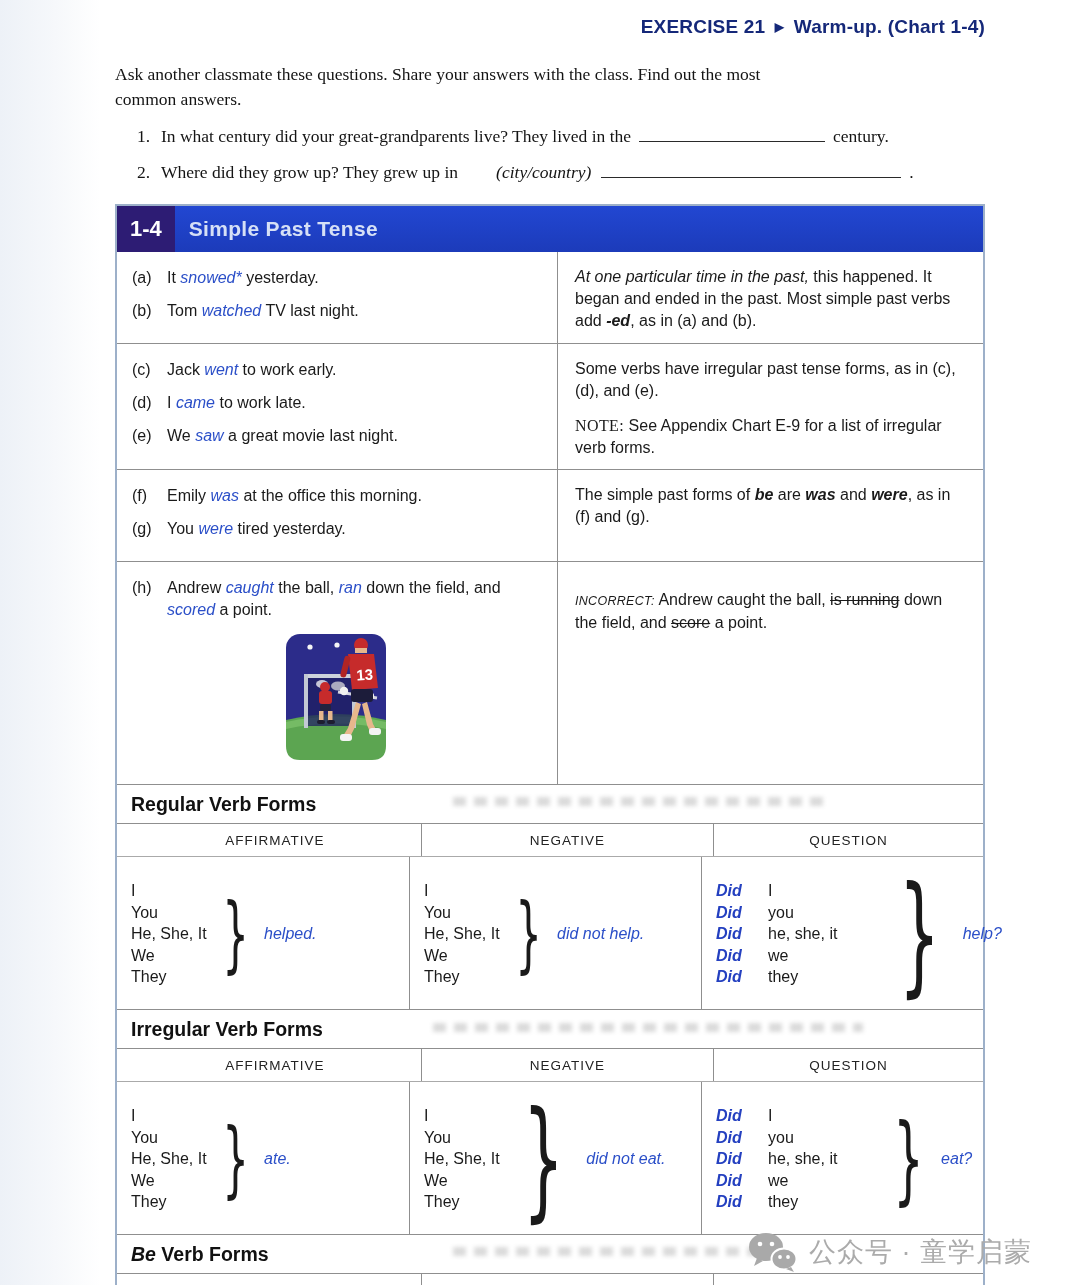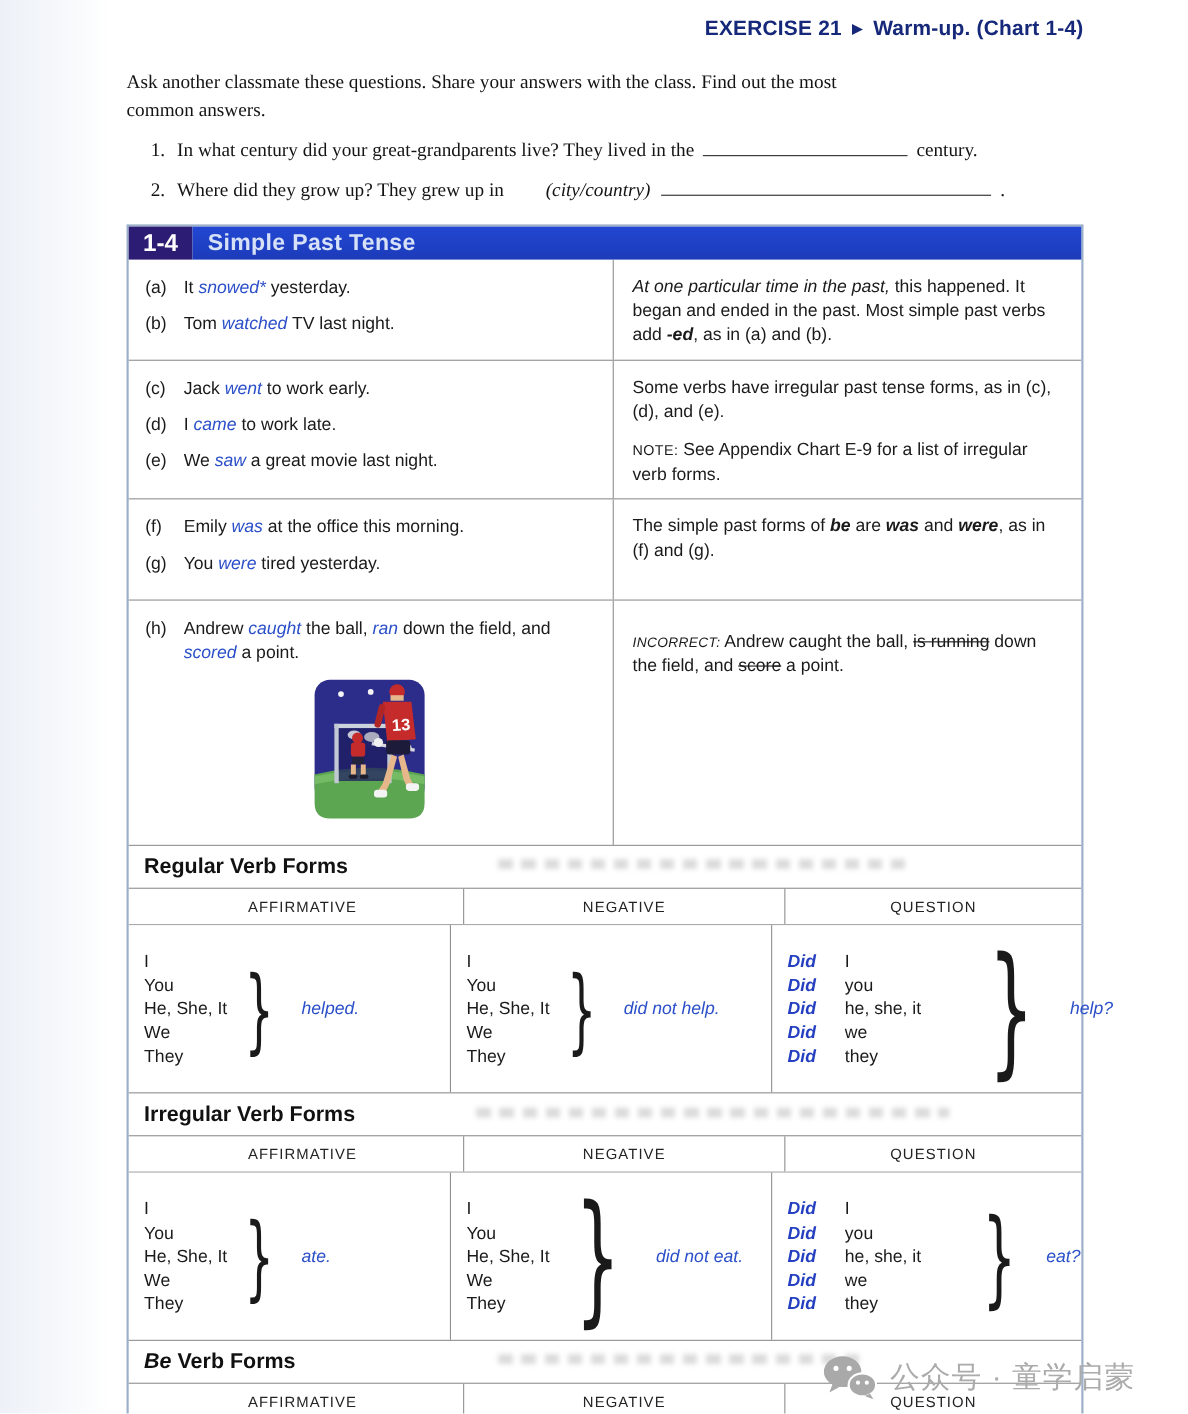--- a/index.html
+++ b/index.html
@@ -17,35 +17,35 @@
   .qlist{margin-top:14px;font-family:"Liberation Serif",serif;font-size:17.5px;color:#141414;}
   .qitem{display:flex;align-items:baseline;margin:0 0 15px 22px;white-space:nowrap;}
   .qnum{width:24px;}
   .blank{display:inline-block;border-bottom:1.6px solid #2a2a2a;height:14px;}
   .b1{width:186px;margin:0 8px;}
   .b2{width:300px;margin:0 8px 0 10px;}
   .it{font-style:italic;margin-left:38px;}
 
   
   .chart{margin-top:21px;border:2px solid #9db0c9;background:#fff;}
-  .bar{display:flex;align-items:stretch;height:30px;}
+  .bar{display:flex;align-items:stretch;height:46px;}
   .bar-num{background:#2d1c74;color:#ffffff;font-weight:bold;font-size:22px;
            display:flex;align-items:center;padding:0 13px;}
   .bar-title{background:linear-gradient(180deg,#2247d2 0%,#1c3bba 100%);color:#d6e0f6;
            font-weight:bold;font-size:21px;flex:1;display:flex;align-items:center;
            padding-left:14px;letter-spacing:.3px;}
   .crow{display:grid;grid-template-columns:440px 1fr;border-top:1px solid #8f8f8f;}
   .cl{padding:15px 10px 10px 15px;font-size:16px;line-height:22px;}
   .cr{padding:14px 16px 10px 17px;font-size:16px;line-height:22px;border-left:1px solid #8f8f8f;}
   .ex{display:flex;margin-bottom:11px;}
   .lab{width:35px;flex:none;}
   .bv{color:#2b4fc8;font-style:italic;}
   .bi{font-weight:bold;font-style:italic;}
   .ital{font-style:italic;}
-  .smallcap{font-size:13px;letter-spacing:.4px;}
+  .smallcap{font-size:16px;letter-spacing:.4px;font-family:Liberation Serif, serif;}
   .inc{font-size:12.5px;font-style:italic;letter-spacing:.3px;}
   .strike{text-decoration:line-through;}
   .para2{margin-top:13px;}
   .scene{margin:10px 0 6px 150px;display:block;}
 
   
   .sec-head{border-top:1.6px solid #8f8f8f;padding:8px 14px 7px;font-size:19.5px;
             font-weight:bold;color:#111;position:relative;}
   .fhead{display:grid;grid-template-columns:292px 292px 1fr;border-top:1.4px solid #8f8f8f;padding-left:12px;}
   .fhead div{text-align:center;padding:9px 0 8px;font-size:13.5px;letter-spacing:1px;color:#232323;}
@@ -53,21 +53,21 @@
   .fbody{display:grid;grid-template-columns:292px 292px 1fr;border-top:1px solid #aaa;}
   .fcell{padding:12px 8px 10px 14px;display:flex;align-items:center;}
   .fcell + .fcell{border-left:1px solid #8f8f8f;}
   .pron{line-height:21.5px;font-size:16px;}
   .aux-col{line-height:21.5px;font-size:16px;color:#2440c0;font-weight:bold;font-style:italic;width:52px;flex:none;}
   .brace{font-family:"DejaVu Sans",sans-serif;color:#1a1a1a;line-height:1;
          transform:scaleX(.5);transform-origin:center;margin:0 2px;}
   .b80{font-size:84px;}
   .b95{font-size:96px;}
   .b130{font-size:130px;}
-  .fverb{color:#2b4fc8;font-style:italic;font-size:16px;margin-left:10px;}
+  .fverb{color:#2b4fc8;font-style:italic;font-size:16px;}
   .qcellpron{width:108px;flex:none;}
   .behead-it{font-weight:bold;font-style:italic;}
 
   
   .bleed{position:absolute;height:9px;filter:blur(2.2px);opacity:.5;
          background:repeating-linear-gradient(90deg,rgba(95,95,95,.45) 0 13px,rgba(95,95,95,0) 13px 21px);}
 
   
   .wm{position:absolute;right:48px;bottom:12px;display:flex;align-items:center;color:#ababab;}
   .wm-text{font-size:27px;letter-spacing:1px;margin-left:10px;}

